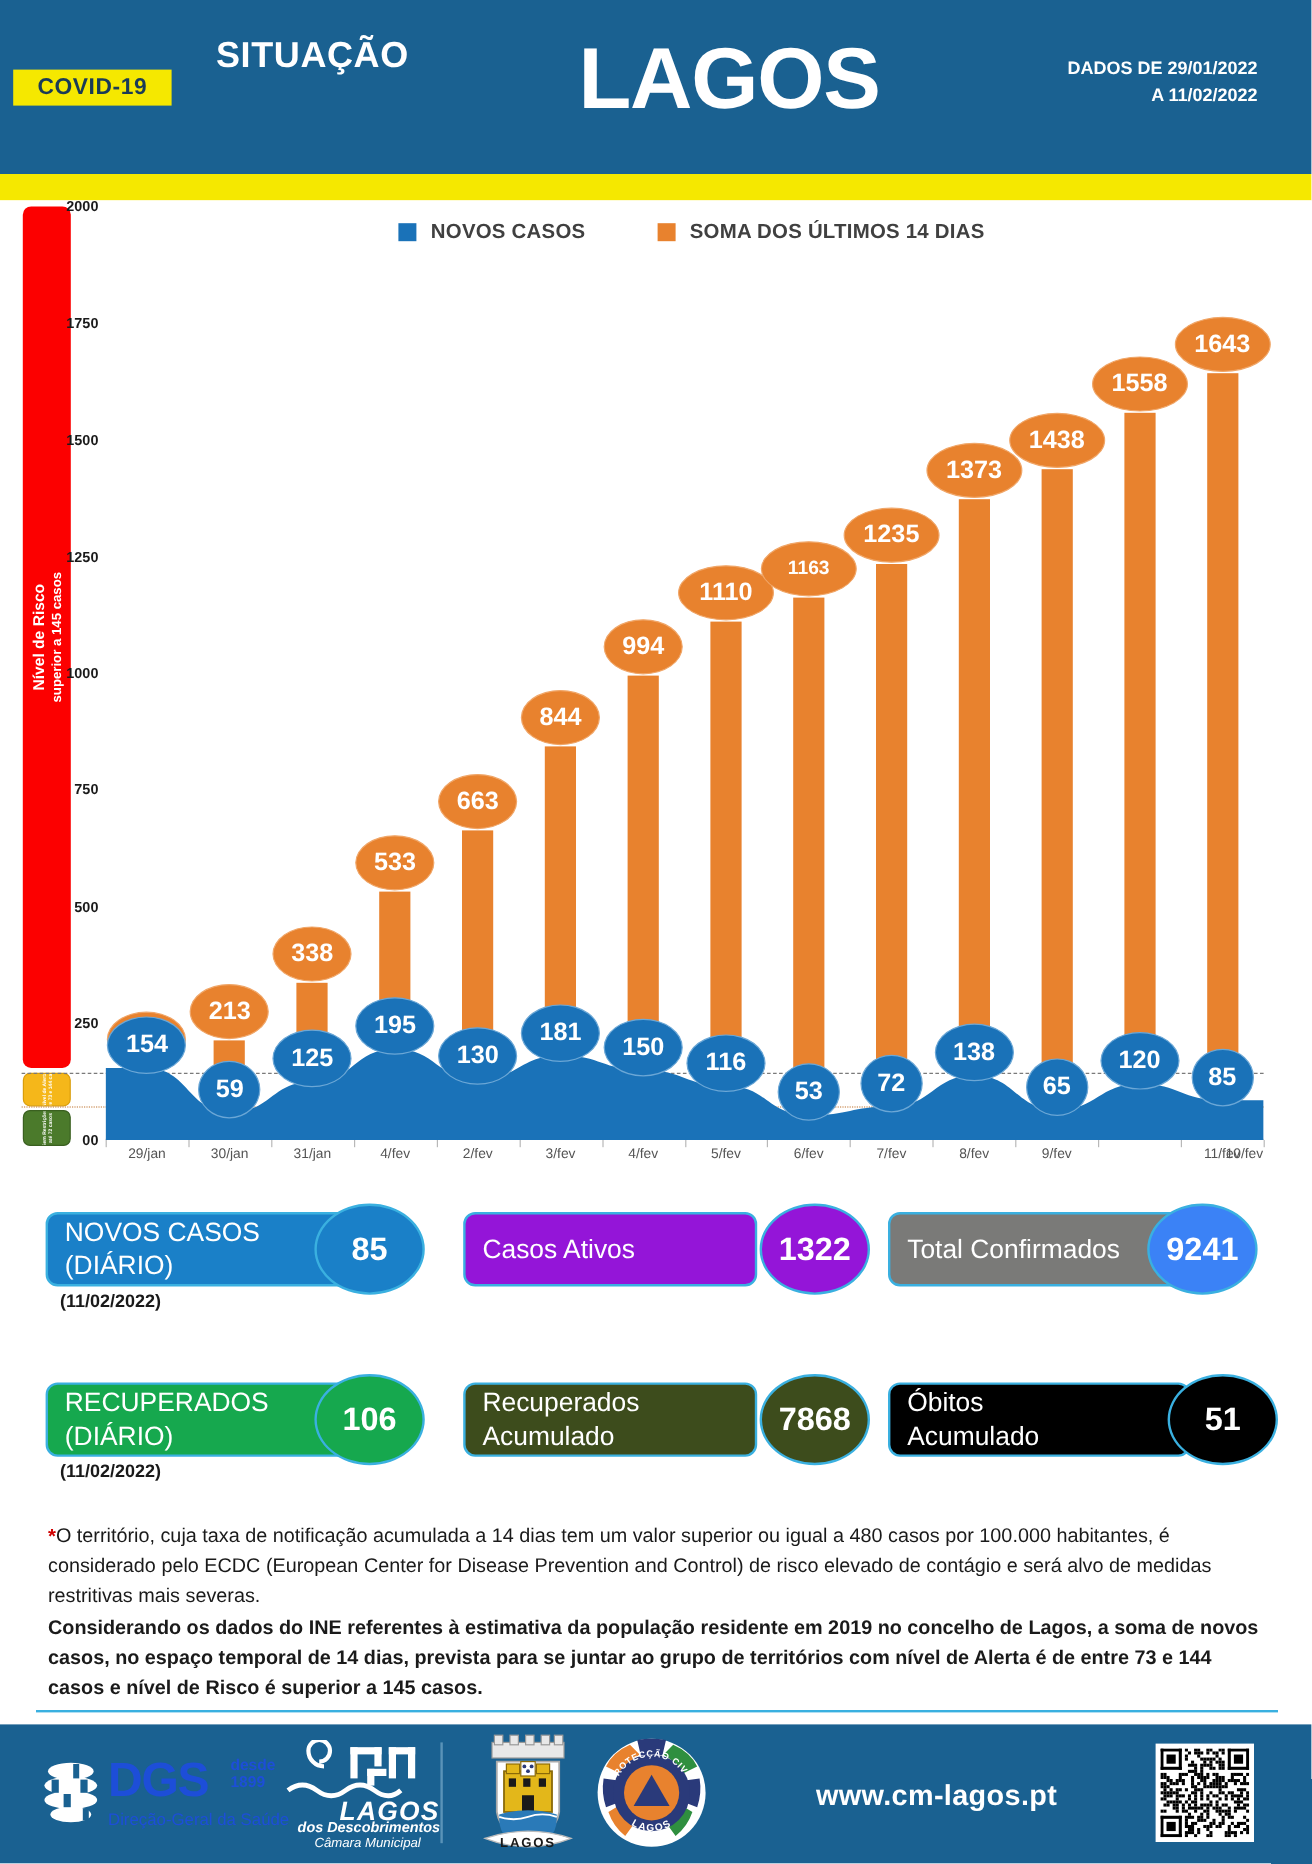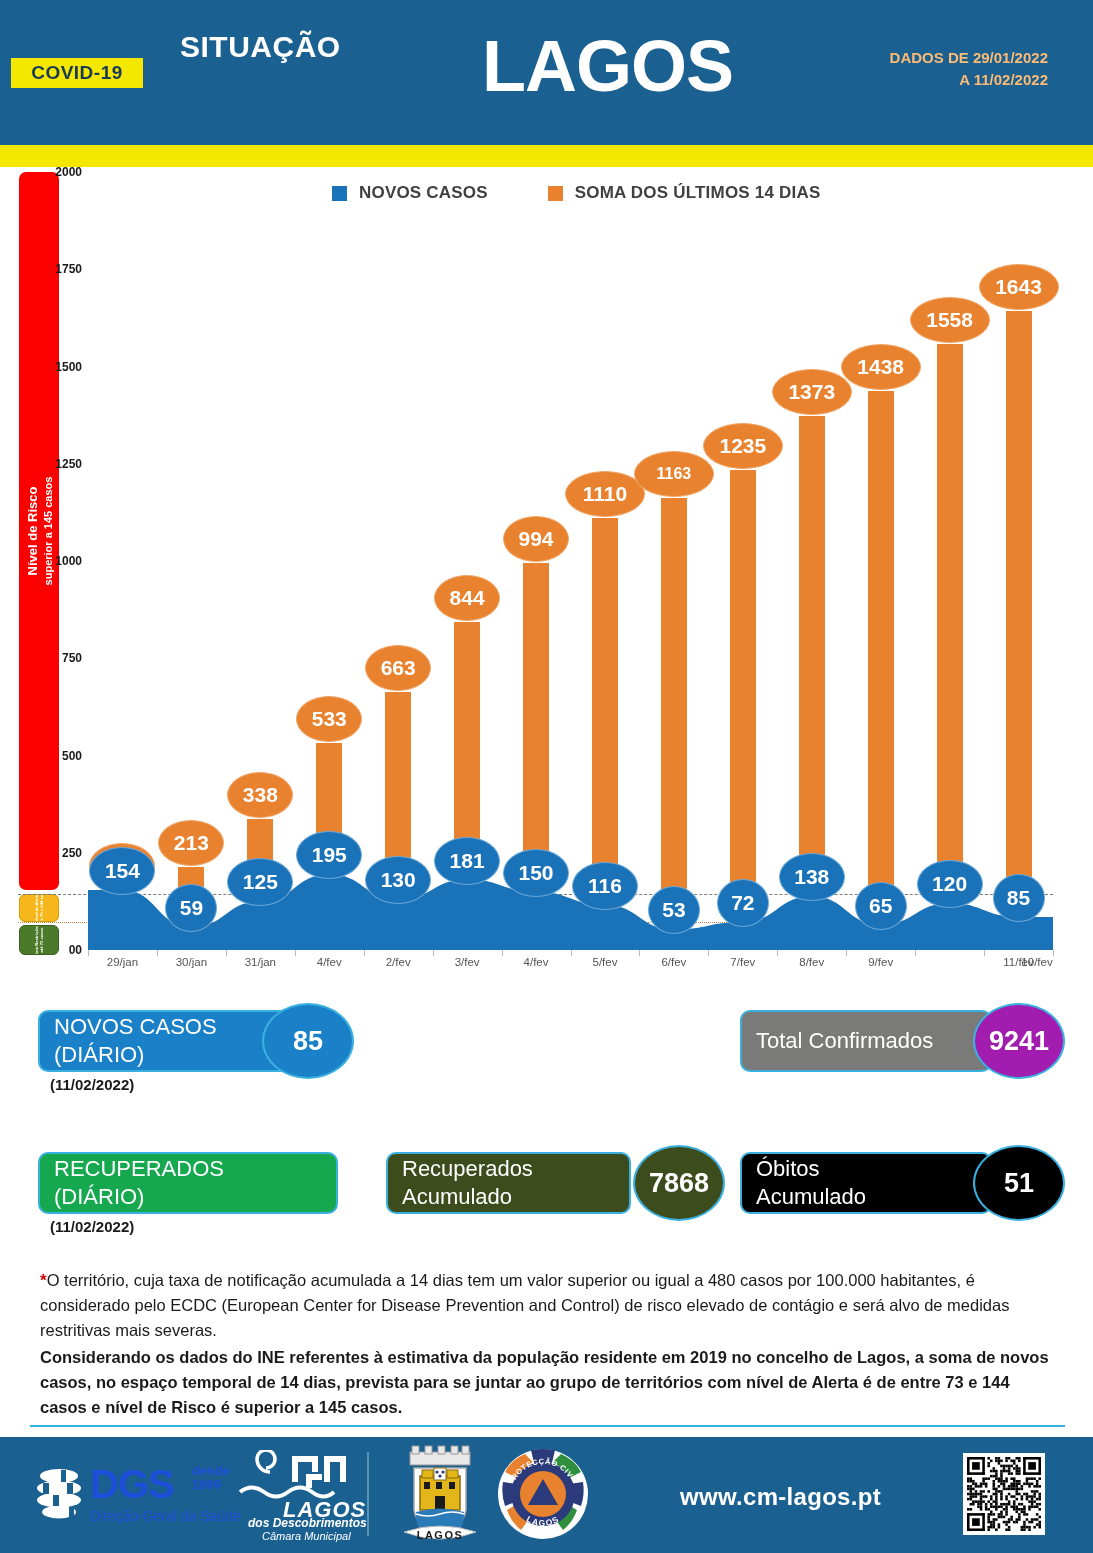--- a/index.html
+++ b/index.html
@@ -32,21 +32,21 @@
   }
   .title-l1 { font-size: 30px; font-weight: bold; letter-spacing: 0.5px; line-height: 34px; }
   .title-l2 { font-size: 30px; font-weight: bold; letter-spacing: 0.5px; line-height: 34px; }
   .title-city {
     position: absolute; left: 482px; top: 28px;
     color: #ffffff; font-size: 72px; font-weight: bold;
     letter-spacing: -1px; line-height: 76px;
   }
   .header-dates {
     position: absolute; right: 45px; top: 47px;
-    color: #fdba74; text-align: right;
+    color: #ffffff; text-align: right;
     font-size: 15px; font-weight: bold; line-height: 22px;
   }
   .yellow-strip {
     position: absolute; left: 0; top: 145px;
     width: 1093px; height: 22px;
     background: #f5e800;
   }
 
   
   .chart-area {
@@ -369,33 +369,40 @@
 <div class="stats">
   <div class="stat-row" id="stat-row-0" style="top:0">
       <div class="stat-card" style="left: 38px; top: 18px; width: 316px;">
         <div class="stat-pill" style="width: 300px; background: rgb(26, 128, 200);">
           <div>NOVOS CASOS</div>
           <div>(DIÁRIO)</div>
         </div>
         <div class="stat-bubble" style="left: 224px; background: rgb(26, 128, 200);">85</div>
       </div>
       <div class="stat-date" style="left: 50px; top: 84px;">(11/02/2022)</div>
+      <div class="stat-card" style="left: 386px; top: 18px; width: 339px;">
+        <div class="stat-pill" style="width: 245px; background: rgb(148, 21, 216);">
+          <div>Casos Ativos</div>
+        </div>
+        <div class="stat-bubble" style="left: 247px; background: rgb(148, 21, 216);">1322</div>
+      </div>
       <div class="stat-card" style="left: 740px; top: 18px; width: 325px;">
         <div class="stat-pill" style="width: 252px; background: rgb(122, 122, 120);">
           <div>Total Confirmados</div>
         </div>
-        <div class="stat-bubble" style="left: 233px; background: #a21caf;">9241</div>
+        <div class="stat-bubble" style="left: 216px; background: #3b82f6;">9241</div>
       </div>
     </div>
   <div class="stat-row" id="stat-row-1" style="top:142px">
       <div class="stat-card" style="left: 38px; top: 18px; width: 316px;">
         <div class="stat-pill" style="width: 300px; background: rgb(22, 168, 78);">
           <div>RECUPERADOS</div>
           <div>(DIÁRIO)</div>
         </div>
+        <div class="stat-bubble" style="left: 224px; background: rgb(22, 168, 78);">106</div>
       </div>
       <div class="stat-date" style="left: 50px; top: 84px;">(11/02/2022)</div>
       <div class="stat-card" style="left: 386px; top: 18px; width: 339px;">
         <div class="stat-pill" style="width: 245px; background: rgb(61, 76, 28);">
           <div>Recuperados</div>
           <div>Acumulado</div>
         </div>
         <div class="stat-bubble" style="left: 247px; background: rgb(61, 76, 28);">7868</div>
       </div>
       <div class="stat-card" style="left: 740px; top: 18px; width: 325px;">

